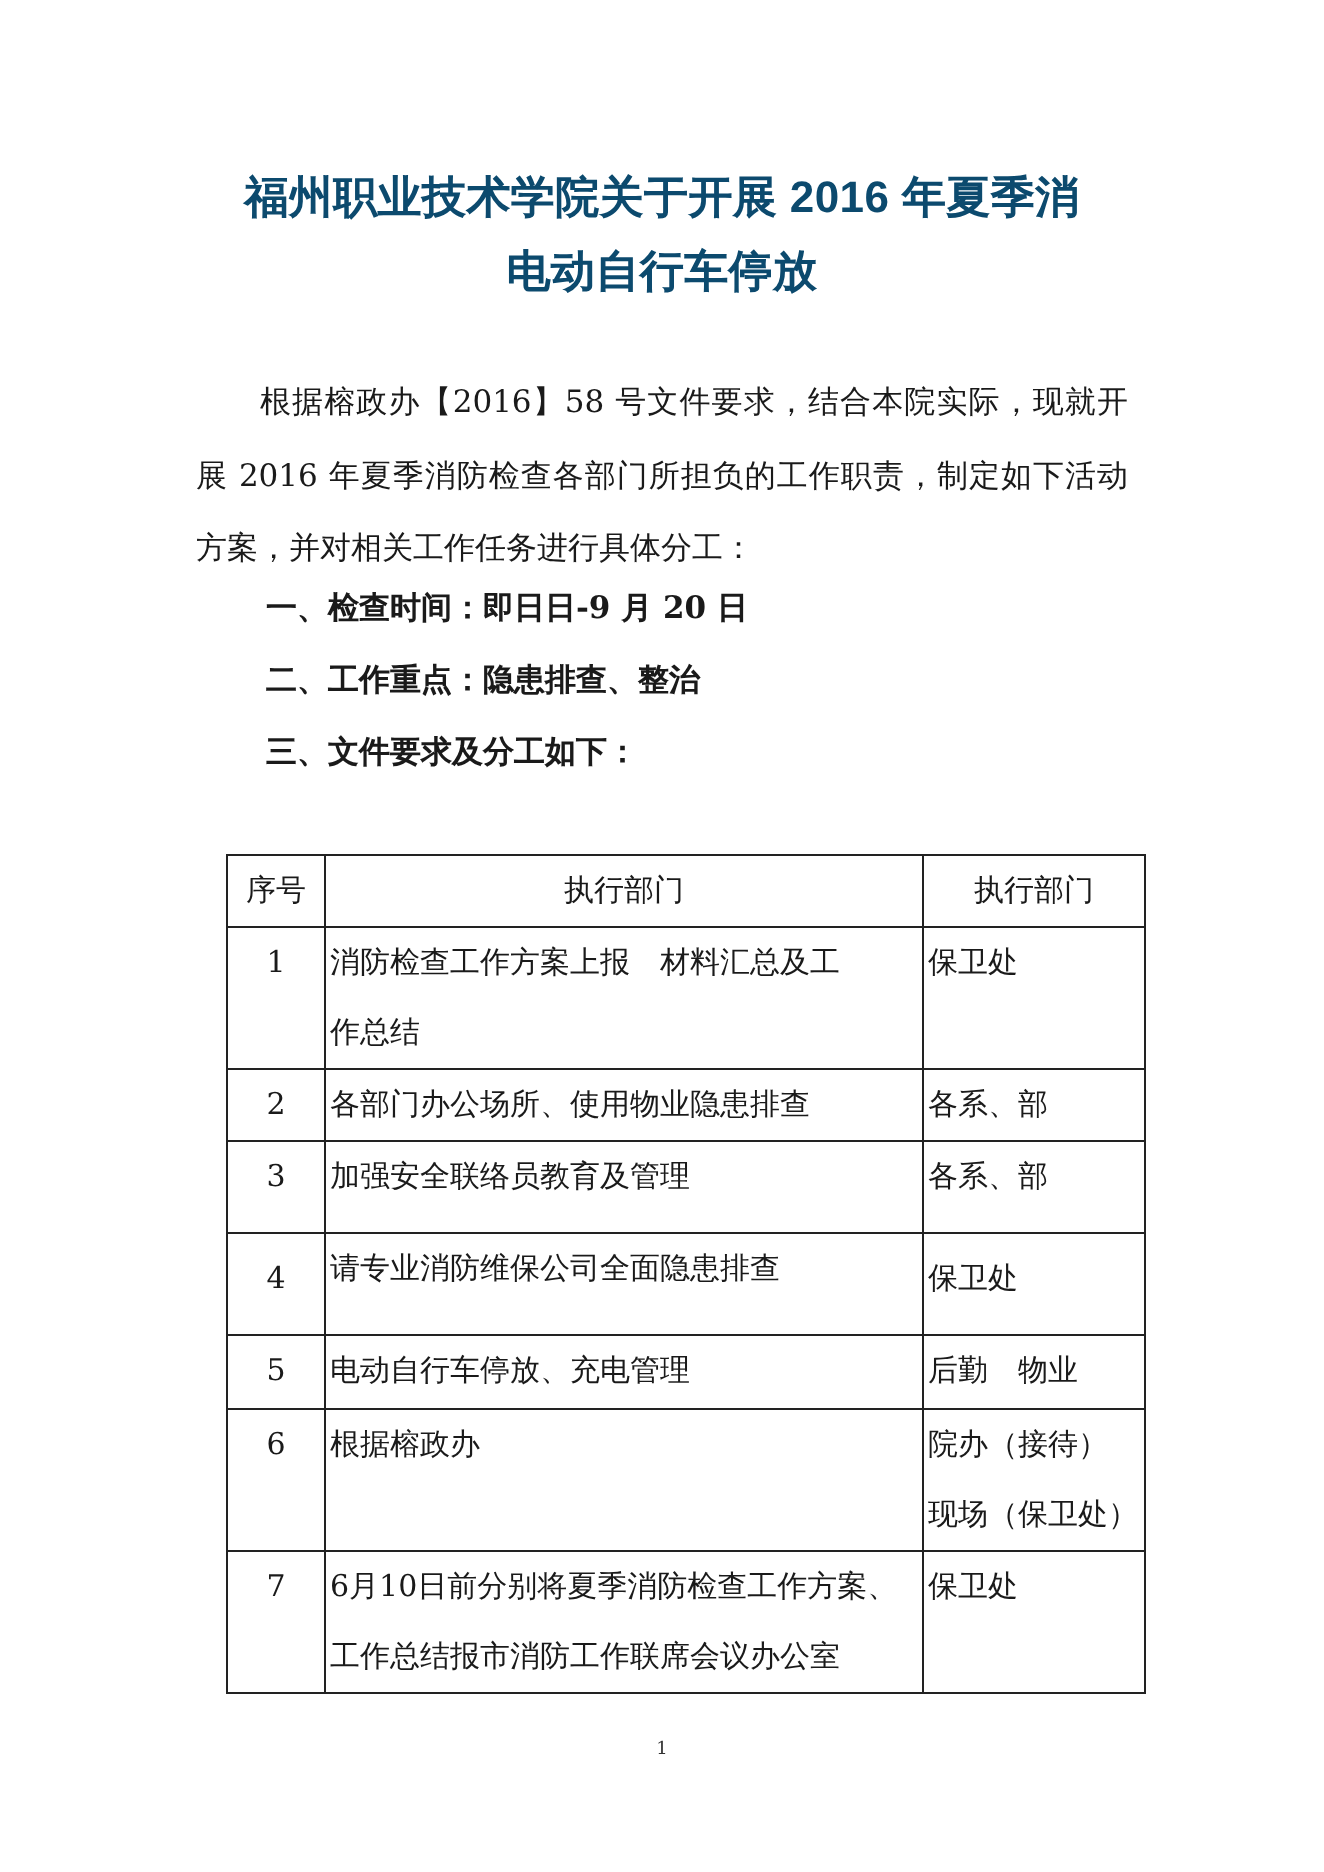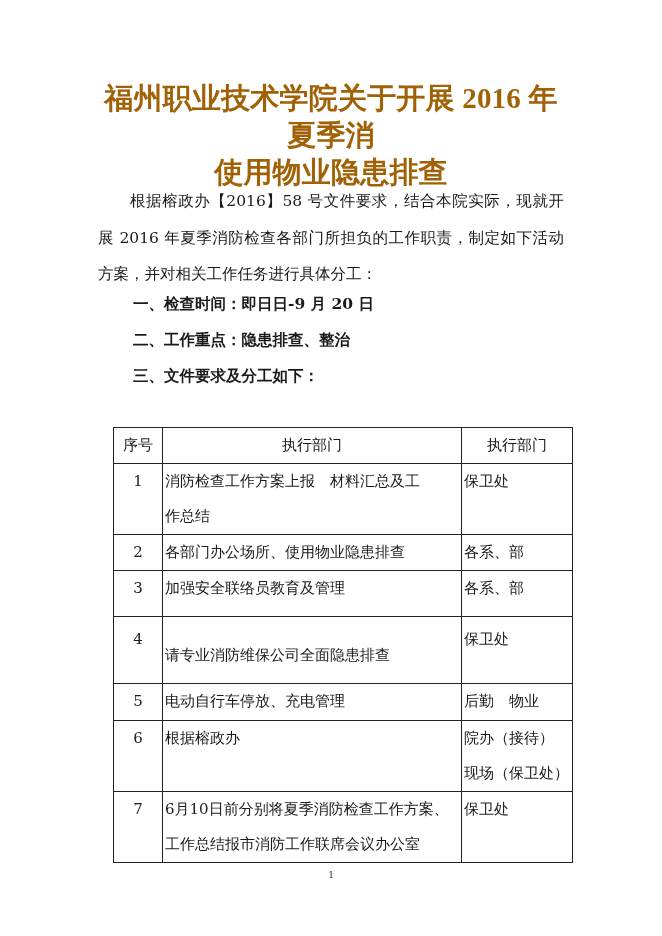--- a/index.html
+++ b/index.html
@@ -14,26 +14,26 @@
       overflow: hidden;
       font-family: "DejaVu Serif", "Liberation Serif", serif;
       color: #1a1a1a;
     }
     .title {
       position: absolute;
       left: 90px;
       top: 80px;
       width: 482px;
       text-align: center;
-      font-family: Liberation Serif, serif;
+      font-family: Liberation Sans, sans-serif;
       font-weight: bold;
-      font-size: 29px;
+      font-size: 22px;
       line-height: 37px;
       letter-spacing: 0.2px;
-      color: #a16207;
+      color: #0c4a6e;
     }
     .para {
       position: absolute;
       left: 98px;
       width: 466px;
       font-size: 15.5px;
       line-height: 36.5px;
       text-align: justify;
       text-align-last: left;
     }
@@ -88,21 +88,21 @@
       text-align: center;
       font-size: 9px;
       color: #333;
     }
   </style>
 </head>
 <body>
 
 <div class="title">
   <span class="line">福州职业技术学院关于开展 2016 年夏季消</span>
-  <span class="line">使用物业隐患排查</span>
+  <span class="line">电动自行车停放</span>
 </div>
 
 <div class="para intro">根据榕政办【2016】58 号文件要求，结合本院实际，现就开展 2016 年夏季消防检查各部门所担负的工作职责，制定如下活动方案，并对相关工作任务进行具体分工：</div>
 
 <div class="item i1">一、检查时间：即日日-9 月 20 日</div>
 <div class="item i2">二、工作重点：隐患排查、整治</div>
 <div class="item i3">三、文件要求及分工如下：</div>
 
 <table class="tasks">
   <colgroup>
@@ -139,21 +139,21 @@
     <td class="cell-no">3</td>
     <td class="cell-content">
       <span class="line">加强安全联络员教育及管理</span>
     </td>
     <td class="cell-dept">
       <span class="line">各系、部</span>
     </td>
   </tr>
   <tr class="r4">
     <td class="cell-no" style="padding-top:5px">4</td>
-    <td class="cell-content" style="padding-top:21px">
+    <td class="cell-content" style="padding-top:0">
       <span class="line">请专业消防维保公司全面隐患排查</span>
     </td>
     <td class="cell-dept" style="padding-top:5px">
       <span class="line">保卫处</span>
     </td>
   </tr>
   <tr class="r5">
     <td class="cell-no">5</td>
     <td class="cell-content">
       <span class="line">电动自行车停放、充电管理</span>

